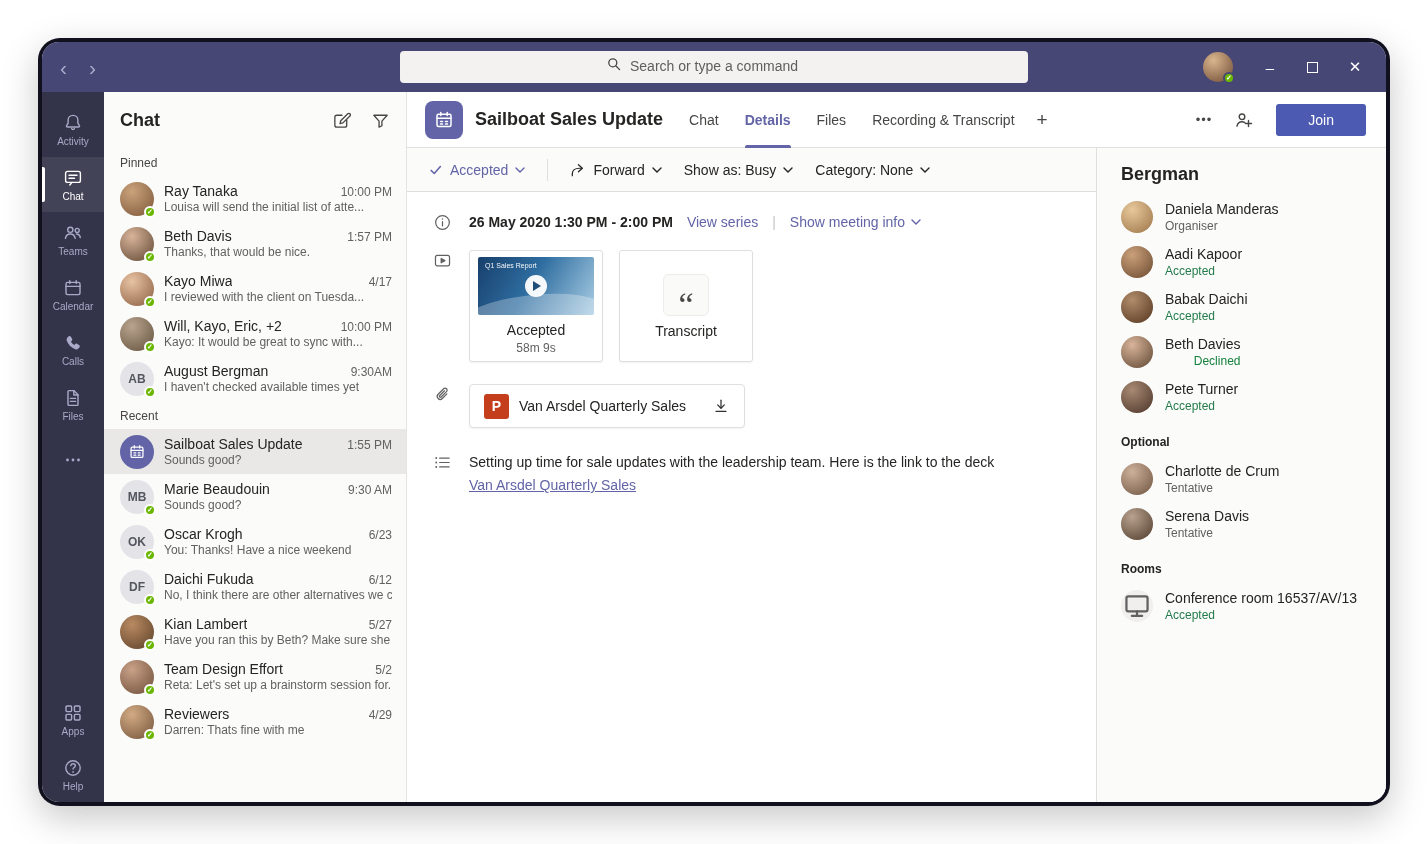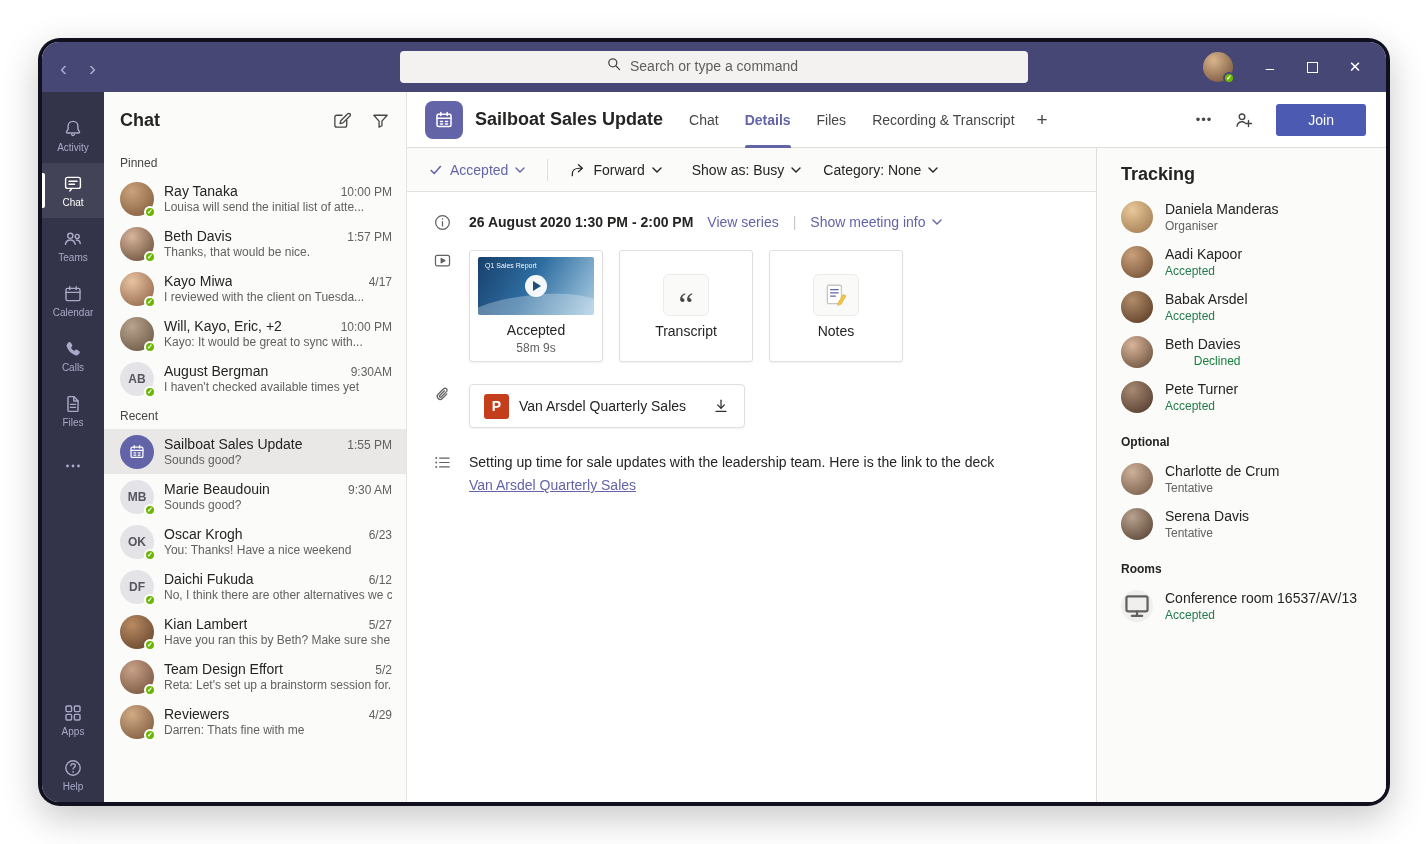--- a/index.html
+++ b/index.html
@@ -23,21 +23,21 @@
   .tb-right{margin-left:auto;display:flex;align-items:center;gap:30px;margin-right:24px;}
   .tb-ctl{font-size:15px;color:#fff;width:14px;text-align:center;}
   .tb-max{width:11px;height:11px;border:1.4px solid #fff;display:inline-block;}
   .avatar{position:relative;border-radius:50%;flex:none;display:flex;align-items:center;justify-content:center;overflow:visible;}
   .presence{position:absolute;right:-2px;bottom:-2px;width:12px;height:12px;border-radius:50%;background:var(--presence);border:2px solid #fff;color:#fff;font-size:7px;line-height:8px;display:flex;align-items:center;justify-content:center;font-weight:bold;}
   .titlebar .presence{border-color:var(--titlebar);}
 
   .app-body{flex:1;display:flex;min-height:0;}
 
   
-  .rail{width:62px;flex:none;background:var(--rail);display:flex;flex-direction:column;padding-top:16px;}
+  .rail{width:62px;flex:none;background:var(--rail);display:flex;flex-direction:column;padding-top:10px;}
   .rail-item{height:55px;display:flex;flex-direction:column;align-items:center;justify-content:center;gap:3px;color:#a9aac8;position:relative;cursor:default;}
   .rail-item .ric{width:20px;height:20px;}
   .rail-item .ric svg{width:20px;height:20px;display:block;}
   .rail-label{font-size:10px;}
   .rail-item.active{color:#fff;background:rgba(255,255,255,.08);}
   .rail-item.active::before{content:'';position:absolute;left:0;top:10px;bottom:10px;width:3px;background:#fff;border-radius:0 2px 2px 0;}
   .rail-spacer{flex:1;}
 
   
   .chat-panel{width:303px;flex:none;background:#FBFBFA;border-right:1px solid #E5E4E2;display:flex;flex-direction:column;min-height:0;}
@@ -463,21 +463,21 @@
               <span class="ab-item">
                 <svg viewBox="0 0 18 16" width="16" height="14" fill="none" stroke="currentColor" stroke-width="1.4" stroke-linecap="round" stroke-linejoin="round">
                     <path d="M2.5 14.5v-2.2c0-4.2 3-6.3 8-6.3h3"></path>
                     <path d="M9.5 2l4.5 4-4.5 4"></path>
                   </svg>
                 <span>Forward</span>
                 <svg viewBox="0 0 10 6" width="10" height="6" fill="none" stroke="currentColor" stroke-width="1.4" stroke-linecap="round">
                     <path d="M1 1l4 4 4-4"></path>
                   </svg>
               </span>
-              <span class="ab-item" style="margin-left:8px;">
+              <span class="ab-item" style="">
                 <span>Show as: Busy</span>
                 <svg viewBox="0 0 10 6" width="10" height="6" fill="none" stroke="currentColor" stroke-width="1.4" stroke-linecap="round">
                     <path d="M1 1l4 4 4-4"></path>
                   </svg>
               </span>
               <span class="ab-item">
                 <span>Category: None</span>
                 <svg viewBox="0 0 10 6" width="10" height="6" fill="none" stroke="currentColor" stroke-width="1.4" stroke-linecap="round">
                     <path d="M1 1l4 4 4-4"></path>
                   </svg>
@@ -488,21 +488,21 @@
 
               <div class="crow dt-row">
                 <span class="gutter">
                   <svg viewBox="0 0 20 20" fill="none" stroke="currentColor" stroke-width="1.3" stroke-linecap="round">
                       <circle cx="10" cy="10" r="7.2"></circle>
                       <path d="M10 9.2v4.4"></path>
                       <circle cx="10" cy="6.4" r="0.8" fill="currentColor" stroke="none"></circle>
                     </svg>
                 </span>
                 <span class="dt-line">
-                  <span class="dt-text">26 August 2020 1:30 PM - 2:00 PM</span>
+                  <span class="dt-text">26 May 2020 1:30 PM - 2:00 PM</span>
                   <span class="link">View series</span>
                   <span class="dt-sep">|</span>
                   <span class="link chev">
                     <span>Show meeting info</span>
                     <svg viewBox="0 0 10 6" width="10" height="6" fill="none" stroke="currentColor" stroke-width="1.4" stroke-linecap="round">
                         <path d="M1 1l4 4 4-4"></path>
                       </svg>
                   </span>
                 </span>
               </div>
@@ -521,30 +521,20 @@
                       <span class="play"></span>
                     </span>
                     <span class="card-label">Accepted</span>
                     <span class="card-sub">58m 9s</span>
                   </div>
                   <div class="card">
                     <span class="icon-tile">
                       <span class="quote-glyph">“</span>
                     </span>
                     <span class="card-label">Transcript</span>
-                  </div>
-                  <div class="card">
-                    <span class="icon-tile">
-                      <svg viewBox="0 0 24 24" width="26" height="26" fill="none" stroke-linecap="round">
-                        <rect x="4" y="3" width="13" height="17" rx="1.2" fill="#fff" stroke="#C8C6C4" stroke-width="1.2"></rect>
-                        <path d="M7 7h7M7 10h7M7 13h4.5" stroke="#6264A7" stroke-width="1.3"></path>
-                        <path d="M14.2 19l4.6-7.6 2.4 1.5-4.6 7.6-2.8 1z" fill="#F5C73D" stroke="#D9A92B" stroke-width="0.6"></path>
-                      </svg>
-                    </span>
-                    <span class="card-label">Notes</span>
                   </div>
                 </div>
               </div>
 
               <div class="crow attach-row">
                 <span class="gutter">
                   <svg viewBox="0 0 20 20" fill="none" stroke="currentColor" stroke-width="1.3" stroke-linecap="round" stroke-linejoin="round">
                       <path d="M14.6 9.4l-4.8 4.8a3.1 3.1 0 0 1-4.4-4.4l5.8-5.8a2.1 2.1 0 0 1 3 3l-5.6 5.6a1.05 1.05 0 0 1-1.5-1.5l5-5"></path>
                     </svg>
                 </span>
@@ -573,40 +563,40 @@
                 <div>
                   <div class="desc-text">Setting up time for sale updates with the leadership team. Here is the link to the deck</div>
                   <span class="desc-link">Van Arsdel Quarterly Sales</span>
                 </div>
               </div>
 
             </div>
           </main>
 
           <aside class="tracking">
-            <div class="t-title">Tracking</div>
+            <div class="t-title">Bergman</div>
             <div id="t-attendees">
                 <div class="t-item">
                   <span class="avatar av32" style="background: radial-gradient(circle at 35% 28%, rgb(232, 200, 154), rgb(154, 116, 72));"></span>
                   <div>
                     <div class="t-name">Daniela Manderas</div>
                     <div class="t-status" style="color: rgb(97, 97, 97);">Organiser</div>
                   </div>
                 </div>
                 <div class="t-item">
                   <span class="avatar av32" style="background: radial-gradient(circle at 35% 28%, rgb(202, 160, 122), rgb(107, 74, 48));"></span>
                   <div>
                     <div class="t-name">Aadi Kapoor</div>
                     <div class="t-status" style="color: rgb(35, 123, 75);">Accepted</div>
                   </div>
                 </div>
                 <div class="t-item">
                   <span class="avatar av32" style="background: radial-gradient(circle at 35% 28%, rgb(176, 140, 106), rgb(85, 53, 31));"></span>
                   <div>
-                    <div class="t-name">Babak Arsdel</div>
+                    <div class="t-name">Babak Daichi</div>
                     <div class="t-status" style="color: rgb(35, 123, 75);">Accepted</div>
                   </div>
                 </div>
                 <div class="t-item">
                   <span class="avatar av32" style="background: radial-gradient(circle at 35% 28%, rgb(216, 180, 154), rgb(95, 70, 50));"></span>
                   <div>
                     <div class="t-name">Beth Davies</div>
                     <div class="t-status" style="color: #15803d; text-align: right;">Declined</div>
                   </div>
                 </div>

